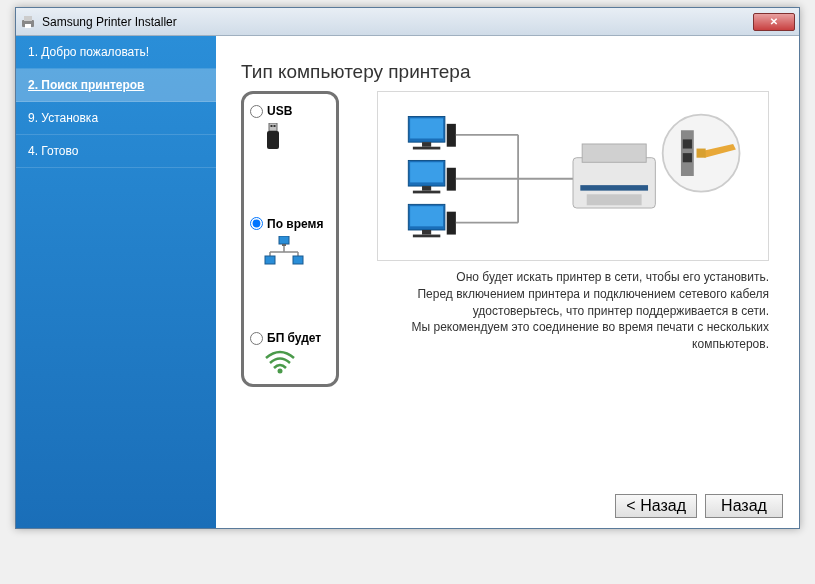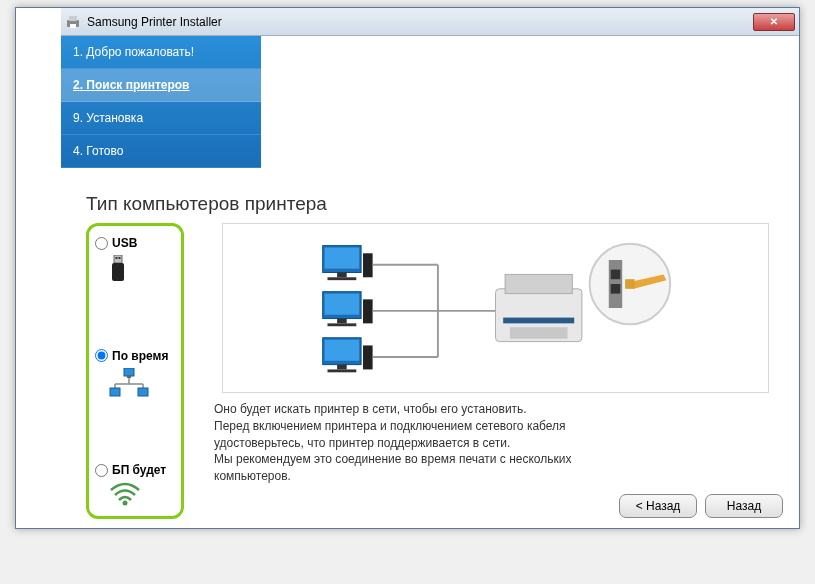--- a/index.html
+++ b/index.html
@@ -1,41 +1,41 @@
 <!DOCTYPE html>
 <html><head>
 <meta charset="utf-8">
 <style>
 * { box-sizing: border-box; margin: 0; padding: 0; }
 body { font-family: "Segoe UI", Tahoma, sans-serif; font-size: 12px; background: #f0f0f0; width: 815px; height: 584px; position: relative; }
-.window { position: absolute; top: 7px; left: 15px; width: 785px; height: 522px; background: #fff; border: 1px solid #5a7a9a; box-shadow: 0 0 8px rgba(0,0,0,0.3); padding-left: 45px; }
+.window { position: absolute; top: 7px; left: 15px; width: 785px; height: 522px; background: #fff; border: 1px solid #5a7a9a; box-shadow: 0 0 8px rgba(0,0,0,0.3); }
 .titlebar { height: 28px; background: linear-gradient(#e8eef5, #d0dce8); border-bottom: 1px solid #a0b0c0; display: flex; align-items: center; padding: 0 4px; }
 .titlebar-icon { width: 16px; height: 16px; margin-right: 6px; }
 .titlebar-text { flex: 1; color: #000; font-size: 12px; }
 .titlebar-close { width: 42px; height: 18px; background: linear-gradient(#e8a0a0, #c84040); border: 1px solid #803030; border-radius: 2px; color: #fff; display: flex; align-items: center; justify-content: center; font-weight: bold; font-size: 10px; cursor: pointer; }
-.content { display: flex; height: calc(100% - 28px); flex-direction: column; }
+.content { display: flex; height: calc(100% - 28px); }
 .sidebar { width: 200px; background: linear-gradient(#2a8ed8, #1a6eb8); }
 .sidebar-item { padding: 9px 12px; color: #fff; font-size: 12px; border-bottom: 1px solid rgba(255,255,255,0.15); cursor: default; }
 .sidebar-item.active { background: rgba(255,255,255,0.25); font-weight: bold; text-decoration: underline; }
 .main { flex: 1; position: relative; padding: 25px 30px 0 25px; background: #fff; }
 .page-title { font-size: 19px; color: #333; margin-bottom: 8px; }
 .page-subtitle { font-size: 12px; color: #333; margin-bottom: 20px; }
 .options-area { display: flex; }
-.options-box { width: 98px; height: 296px; border: 3px solid #84cc16; border-radius: 12px; padding: 10px 6px; display: flex; flex-direction: column; justify-content: space-between; }
+.options-box { width: 98px; height: 296px; border: 3px solid #737373; border-radius: 12px; padding: 10px 6px; display: flex; flex-direction: column; justify-content: space-between; }
 .option { display: flex; flex-direction: column; align-items: flex-start; }
 .option-row { display: flex; align-items: center; font-size: 12px; font-weight: bold; margin-bottom: 5px; }
 .option-row input { margin-right: 4px; }
 .option-icon { margin-left: 14px; }
 .usb-icon { width: 18px; height: 28px; }
 .net-icon { width: 40px; height: 30px; }
 .wifi-icon { width: 32px; height: 24px; }
 .illustration { flex: 1; margin-left: 20px; border: 1px solid #d8d8d8; padding: 12px; height: 170px; position: relative; background: #fff; }
 .desc-text { font-size: 12px; color: #333; margin-top: 8px; margin-left: 120px; line-height: 1.4; max-width: 420px; }
 .button-bar { position: absolute; bottom: 10px; right: 16px; display: flex; gap: 8px; align-items: center; }
-.btn { min-width: 78px; height: 24px; padding: 0 10px; background: linear-gradient(#f8f8f8, #e0e0e0); border: 1px solid #888; border-radius: 7px; font-size: 12px; cursor: pointer; }
+.btn { min-width: 78px; height: 24px; padding: 0 10px; background: linear-gradient(#f8f8f8, #e0e0e0); border: 1px solid #888; border-radius: 0; font-size: 16px; cursor: pointer; }
 .btn-highlight { border: 3px solid #d83030; border-radius: 8px; padding: 3px; display: inline-block; }
 .btn-highlight .btn { background: linear-gradient(#f8f8f8, #e0e0e0); border: 1px solid #2a7ac8; box-shadow: 0 0 2px #6ab0f0; }
 </style>
 </head>
 <body>
 
 <div class="window">
   <div class="titlebar">
     <svg class="titlebar-icon" viewBox="0 0 16 16">
         <rect x="2" y="6" width="12" height="7" fill="#888" rx="1"></rect>
@@ -46,21 +46,21 @@
     <div class="titlebar-close">✕</div>
   </div>
   <div class="content">
     <div class="sidebar">
       <div class="sidebar-item">1. Добро пожаловать!</div>
       <div class="sidebar-item active">2. Поиск принтеров</div>
       <div class="sidebar-item">9. Установка</div>
       <div class="sidebar-item">4. Готово</div>
     </div>
     <div class="main">
-      <div class="page-title">Тип компьютеров принтера</div>
+      <div class="page-title">Тип компьютеру принтера</div>
       <div class="options-area">
         <div class="options-box">
           <div class="option">
             <label class="option-row">
                 <input type="radio" name="conn" style="">
                 <span>USB</span>
               </label>
             <svg class="option-icon usb-icon" viewBox="0 0 18 28">
                 <rect x="5" y="0" width="8" height="8" fill="#c0c0c0" stroke="#666"></rect>
                 <rect x="3" y="8" width="12" height="18" rx="2" fill="#222"></rect>
@@ -135,21 +135,21 @@
               <rect x="215" y="95" width="60" height="12" fill="#c8c8c8"></rect>
 
               <circle cx="340" cy="50" r="42" fill="#f4f4f4" stroke="#ccc" stroke-width="2"></circle>
               <rect x="318" y="25" width="14" height="50" fill="#888"></rect>
               <rect x="320" y="35" width="10" height="10" fill="#333"></rect>
               <rect x="320" y="50" width="10" height="10" fill="#333"></rect>
               <path d="M340 48 L375 40 L378 46 L344 55 Z" fill="#e8a838"></path>
               <rect x="335" y="45" width="10" height="10" fill="#d8a030"></rect>
             </svg>
           </div>
-          <div class="desc-text" style="margin-left:12px; white-space:pre-line;">Оно будет искать принтер в сети, чтобы его установить.
+          <div class="desc-text" style="margin-left:0; white-space:pre-line;text-align:right;">Оно будет искать принтер в сети, чтобы его установить.
 Перед включением принтера и подключением сетевого кабеля удостоверьтесь, что принтер поддерживается в сети.
 Мы рекомендуем это соединение во время печати с нескольких компьютеров.</div>
         </div>
       </div>
       <div class="button-bar">
         <button class="btn">&lt; Назад</button>
         <button class="btn">Назад</button>
       </div>
     </div>
   </div>

